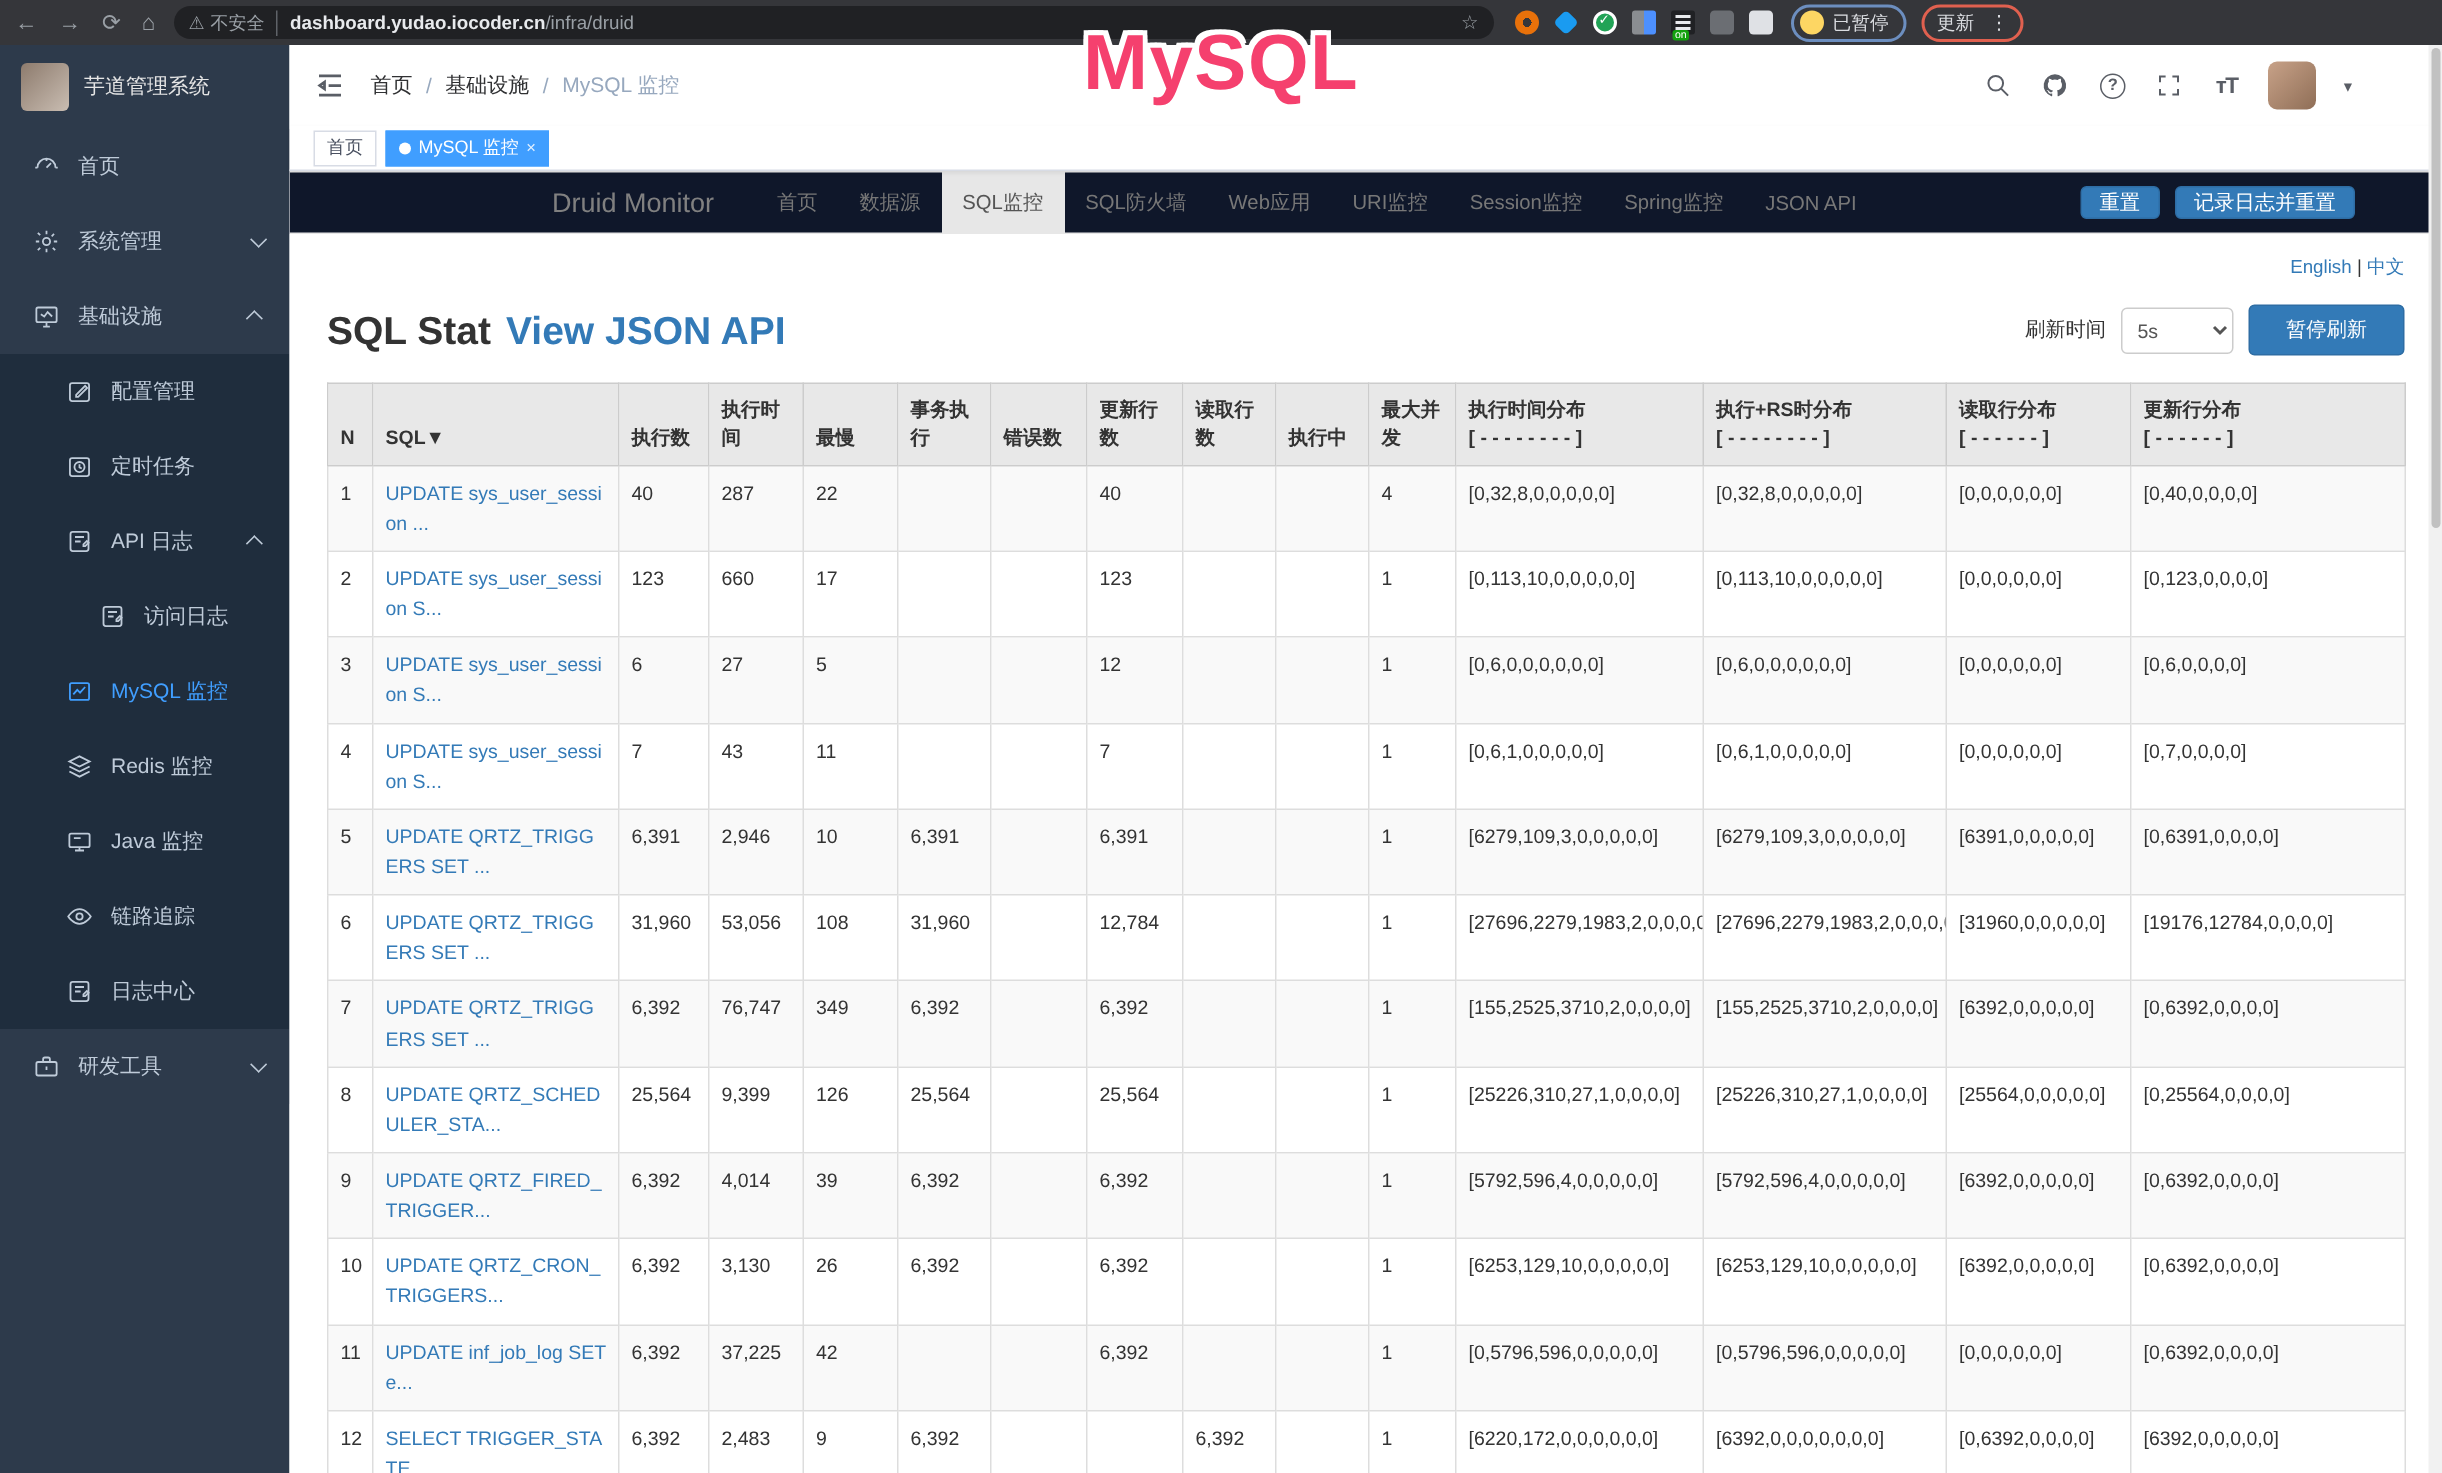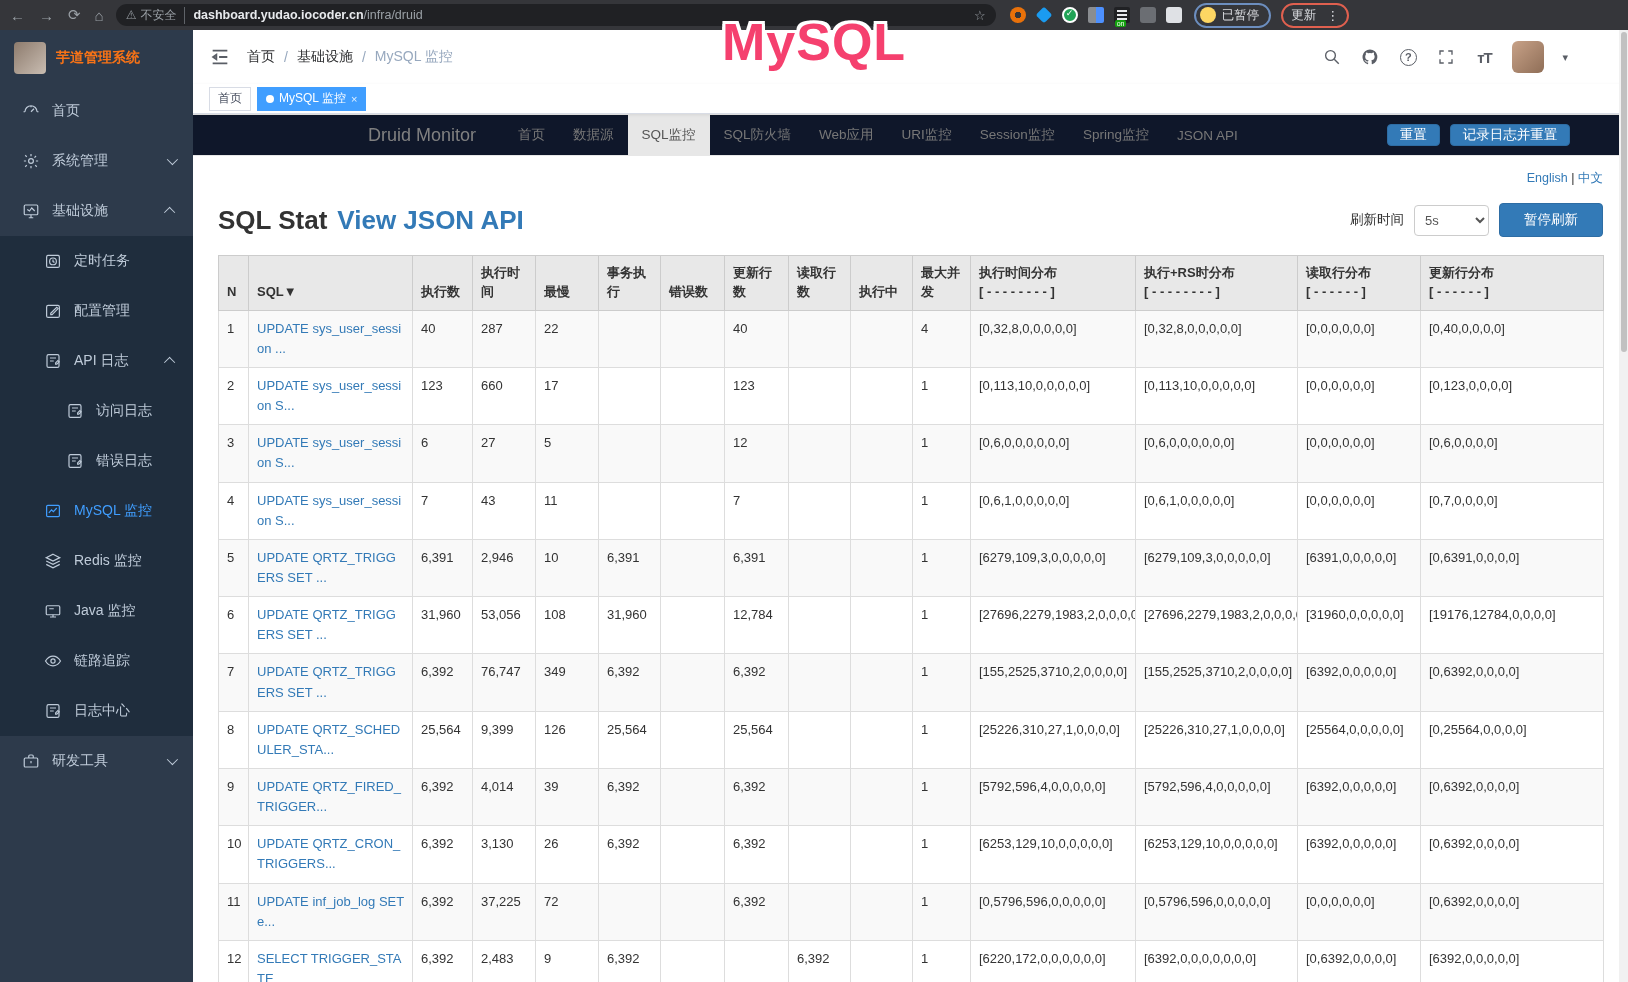--- a/index.html
+++ b/index.html
@@ -31,21 +31,21 @@
   .update-pill { display:flex; align-items:center; gap:10px; border:2px solid #e0604f; border-radius:14px; padding:2px 8px; margin-left:10px; color:#dadce0; font-size:12.5px; cursor:pointer; }
   .kebab { color:#dadce0; font-size:13px; }
 
   
   .app { display:flex; height:952px; position:relative; }
 
   
   .sidebar { width:193px; background:#2d3a4b; color:#bfcbd9; flex-shrink:0; overflow:hidden; }
   .logo-row { height:56px; display:flex; align-items:center; gap:10px; padding:0 14px; }
   .logo-img { width:32px; height:32px; border-radius:4px; background:linear-gradient(135deg,#8d7b6d,#c9bdb2); flex-shrink:0; }
-  .logo-title { color:#f97316; font-size:14px; font-weight:bold; white-space:nowrap; }
+  .logo-title { color:#e5e5e5; font-size:14px; font-weight:normal; white-space:nowrap; }
   .menu-item { height:50px; display:flex; align-items:center; gap:12px; font-size:14px; cursor:pointer; padding-right:10px; }
   .menu-item .mi-icon { width:18px; height:18px; flex-shrink:0; display:inline-flex; }
   .menu-item .mi-icon svg { width:18px; height:18px; stroke:currentColor; fill:none; stroke-width:1.6; }
   .menu-item.lvl0 { padding-left:22px; background:#2d3a4b; }
   .menu-item.sub  { background:#1f2d3d; }
   .menu-item.lvl1 { padding-left:44px; }
   .menu-item.lvl2 { padding-left:66px; }
   .menu-item.active { color:#409eff; }
   .menu-item .mi-label { flex:1; white-space:nowrap; }
   .chev { width:8px; height:8px; border-right:1.5px solid #bfcbd9; border-bottom:1.5px solid #bfcbd9; margin-right:8px; }
@@ -194,62 +194,53 @@
               <path d="M7 10l3 2 3-4 4 4M9 21h6m-3-4v4"></path>
             </svg>
           </span>
           <span class="mi-label">基础设施</span>
           <span class="chev up"></span>
         </div>
         <div class="menu-item lvl1 sub">
           <span class="mi-icon">
             <svg viewBox="0 0 24 24">
               <rect x="3.5" y="4.5" width="17" height="16" rx="2"></rect>
+              <path d="M9 15l8-8 1.8 1.8-8 8H9z"></path>
+            </svg>
+          </span>
+          <span class="mi-label">配置管理</span>
+        </div>
+        <div class="menu-item lvl1 sub">
+          <span class="mi-icon">
+            <svg viewBox="0 0 24 24">
+              <rect x="3.5" y="4.5" width="17" height="16" rx="2"></rect>
               <circle cx="12" cy="12.5" r="4.5"></circle>
               <path d="M12 10v2.8l2 1"></path>
             </svg>
           </span>
           <span class="mi-label">定时任务</span>
         </div>
         <div class="menu-item lvl1 sub">
           <span class="mi-icon">
             <svg viewBox="0 0 24 24">
-              <rect x="3.5" y="4.5" width="17" height="16" rx="2"></rect>
-              <path d="M9 15l8-8 1.8 1.8-8 8H9z"></path>
-            </svg>
-          </span>
-          <span class="mi-label">配置管理</span>
-        </div>
-        <div class="menu-item lvl1 sub">
-          <span class="mi-icon">
-            <svg viewBox="0 0 24 24">
               <rect x="4" y="3.5" width="16" height="17" rx="2"></rect>
               <path d="M8 8h8M8 12h5m2.5 2.5 3-3 1.6 1.6-3 3h-1.6z"></path>
             </svg>
           </span>
           <span class="mi-label">API 日志</span>
           <span class="chev up"></span>
         </div>
         <div class="menu-item lvl2 sub">
           <span class="mi-icon">
             <svg viewBox="0 0 24 24">
               <rect x="4" y="3.5" width="16" height="17" rx="2"></rect>
               <path d="M8 8h8M8 12h5m2.5 2.5 3-3 1.6 1.6-3 3h-1.6z"></path>
             </svg>
           </span>
           <span class="mi-label">访问日志</span>
-        </div>
-        <div class="menu-item lvl2 sub">
-          <span class="mi-icon">
-            <svg viewBox="0 0 24 24">
-              <rect x="4" y="3.5" width="16" height="17" rx="2"></rect>
-              <path d="M8 8h8M8 12h5m2.5 2.5 3-3 1.6 1.6-3 3h-1.6z"></path>
-            </svg>
-          </span>
-          <span class="mi-label">错误日志</span>
         </div>
         <div class="menu-item lvl1 sub active">
           <span class="mi-icon">
             <svg viewBox="0 0 24 24">
               <rect x="3.5" y="4.5" width="17" height="15" rx="1.5"></rect>
               <path d="M6.5 14.5l3.5-4 2.5 2.5 4.5-5"></path>
             </svg>
           </span>
           <span class="mi-label">MySQL 监控</span>
         </div>
@@ -631,21 +622,21 @@
                 <td>[6253,129,10,0,0,0,0,0]</td>
                 <td>[6253,129,10,0,0,0,0,0]</td>
                 <td>[6392,0,0,0,0,0]</td>
                 <td>[0,6392,0,0,0,0]</td>
               </tr>
               <tr>
                 <td>11</td>
                 <td><a class="sql-link">UPDATE inf_job_log SET e...</a></td>
                 <td>6,392</td>
                 <td>37,225</td>
-                <td>72</td>
+                <td>42</td>
                 <td></td>
                 <td></td>
                 <td>6,392</td>
                 <td></td>
                 <td></td>
                 <td>1</td>
                 <td>[0,5796,596,0,0,0,0,0]</td>
                 <td>[0,5796,596,0,0,0,0,0]</td>
                 <td>[0,0,0,0,0,0]</td>
                 <td>[0,6392,0,0,0,0]</td>

